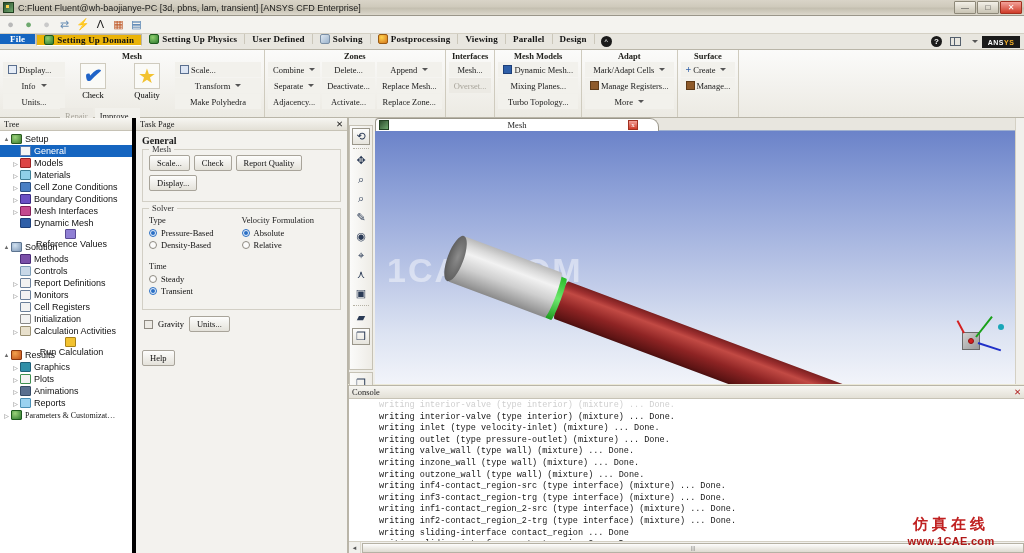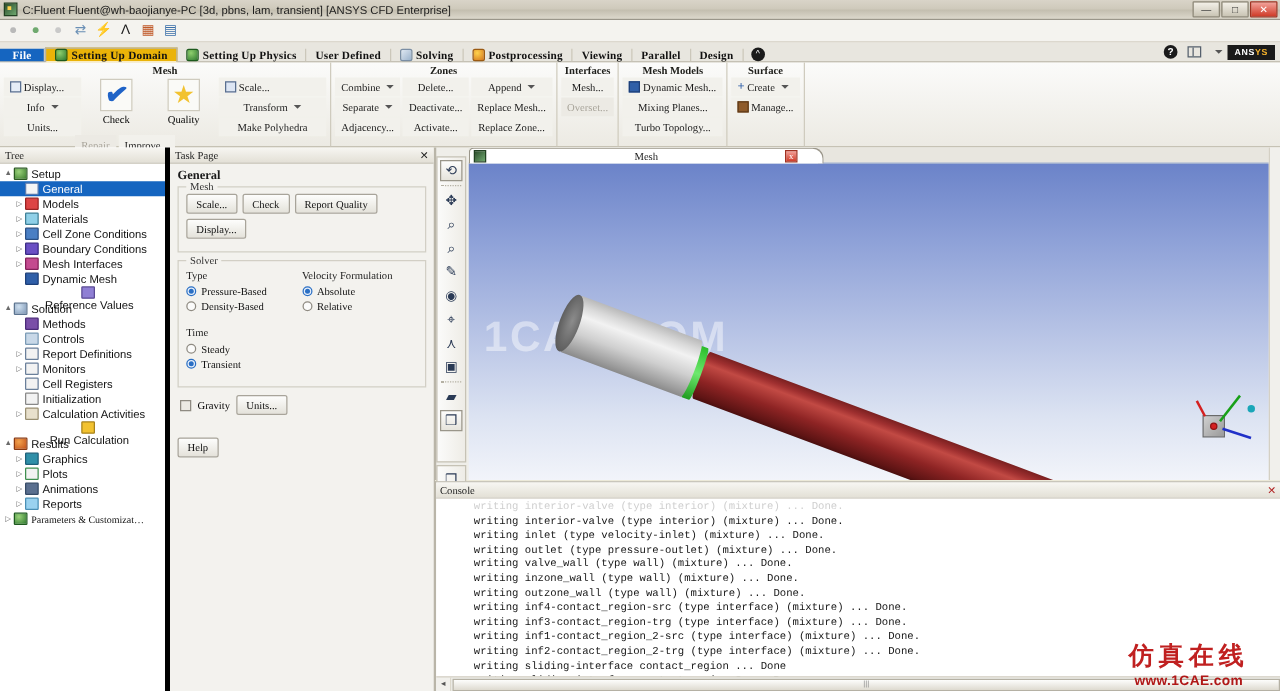--- a/index.html
+++ b/index.html
@@ -42,21 +42,21 @@
     position: absolute; top: 16px; left: 0; width: 1024px; height: 18px;
     background: #f4f3ef; border-bottom: 1px solid #d4d0c4;
     display: flex; align-items: center; padding-left: 4px; gap: 5px;
   }
   .qat-ico { width: 13px; height: 13px; position: relative; display:inline-block;}
 
   
   .tabbar {
     position: absolute; top: 34px; left: 0; width: 1024px; height: 16px;
     background: #e8e6df; border-bottom: 1px solid #b9b5a8;
-    display: flex; align-items: flex-end; font-size: 9px;
+    display: flex; align-items: flex-start; font-size: 9px;
   }
   .tab {
     display: flex; align-items: center; gap: 3px; padding: 0 7px;
     border-right: 1px solid #cbc7ba; color: #111; white-space: nowrap;
     font-family: "Liberation Serif", serif; font-weight: bold; letter-spacing: .2px;
   }
   .tab.file { background: #1565c0; color: #fff; padding: 0 10px;}
   .tab.active { background: #eab308; border-top: 1px solid #b9b5a8; border-left: 1px solid #b9b5a8;
                 border-right: 1px solid #b9b5a8; border-bottom: 1px solid #fff; margin-bottom:-1px;}
   .tab-ico { width: 10px; height: 10px; flex: none; border-radius: 2px; }
@@ -293,21 +293,21 @@
   .hs-thumb{ flex:1; height:10px; margin:0 1px;
              background:linear-gradient(to bottom,#fdfdfc,#dedad0); border:1px solid #b5b1a4;
              display:flex;align-items:center;justify-content:center; font-size:6px; color:#888;}
 
   
   .cn-wm{
     position:absolute; right:2px; bottom:2px; width:142px; height:40px;
     display:flex; flex-direction:column; align-items:center; justify-content:center;
     pointer-events:none;
   }
-  .cn-wm .zh{ color:#c02020; font-size:20px; font-weight:bold; letter-spacing:4px;
+  .cn-wm .zh{ color:#c02020; font-size:15px; font-weight:bold; letter-spacing:4px;
               font-family:"DejaVu Sans", sans-serif;text-align:right; }
   .cn-wm .en{ color:#b01818; font-size:11px; font-weight:bold; letter-spacing:.3px; margin-top:1px;}
   .vsb{
     position:absolute; right:0; top:118px; width:9px; height:266px;
     background:#f1f0ec; border-left:1px solid #d4d0c4;
   }
 </style>
 </head>
 <body>
 
@@ -482,20 +482,39 @@
           <div class="rcol">
             <div class="rbtn">
               <span class="mini-ico mi-dyn"></span>
               <span class="cap">Dynamic Mesh...</span>
             </div>
             <div class="rbtn ctr">
               <span class="cap">Mixing Planes...</span>
             </div>
             <div class="rbtn ctr">
               <span class="cap">Turbo Topology...</span>
+            </div>
+          </div>
+        </div>
+      </div>
+      <div class="rgroup">
+        <div class="rgroup-title">Adapt</div>
+        <div class="rgroup-body">
+          <div class="rcol">
+            <div class="rbtn ctr">
+              <span class="cap">Mark/Adapt Cells</span>
+              <span class="caret"></span>
+            </div>
+            <div class="rbtn">
+              <span class="mini-ico mi-reg"></span>
+              <span class="cap">Manage Registers...</span>
+            </div>
+            <div class="rbtn ctr">
+              <span class="cap">More</span>
+              <span class="caret"></span>
             </div>
           </div>
         </div>
       </div>
       <div class="rgroup">
         <div class="rgroup-title">Surface</div>
         <div class="rgroup-body">
           <div class="rcol">
             <div class="rbtn">
               <span class="mi-plus">+</span>

